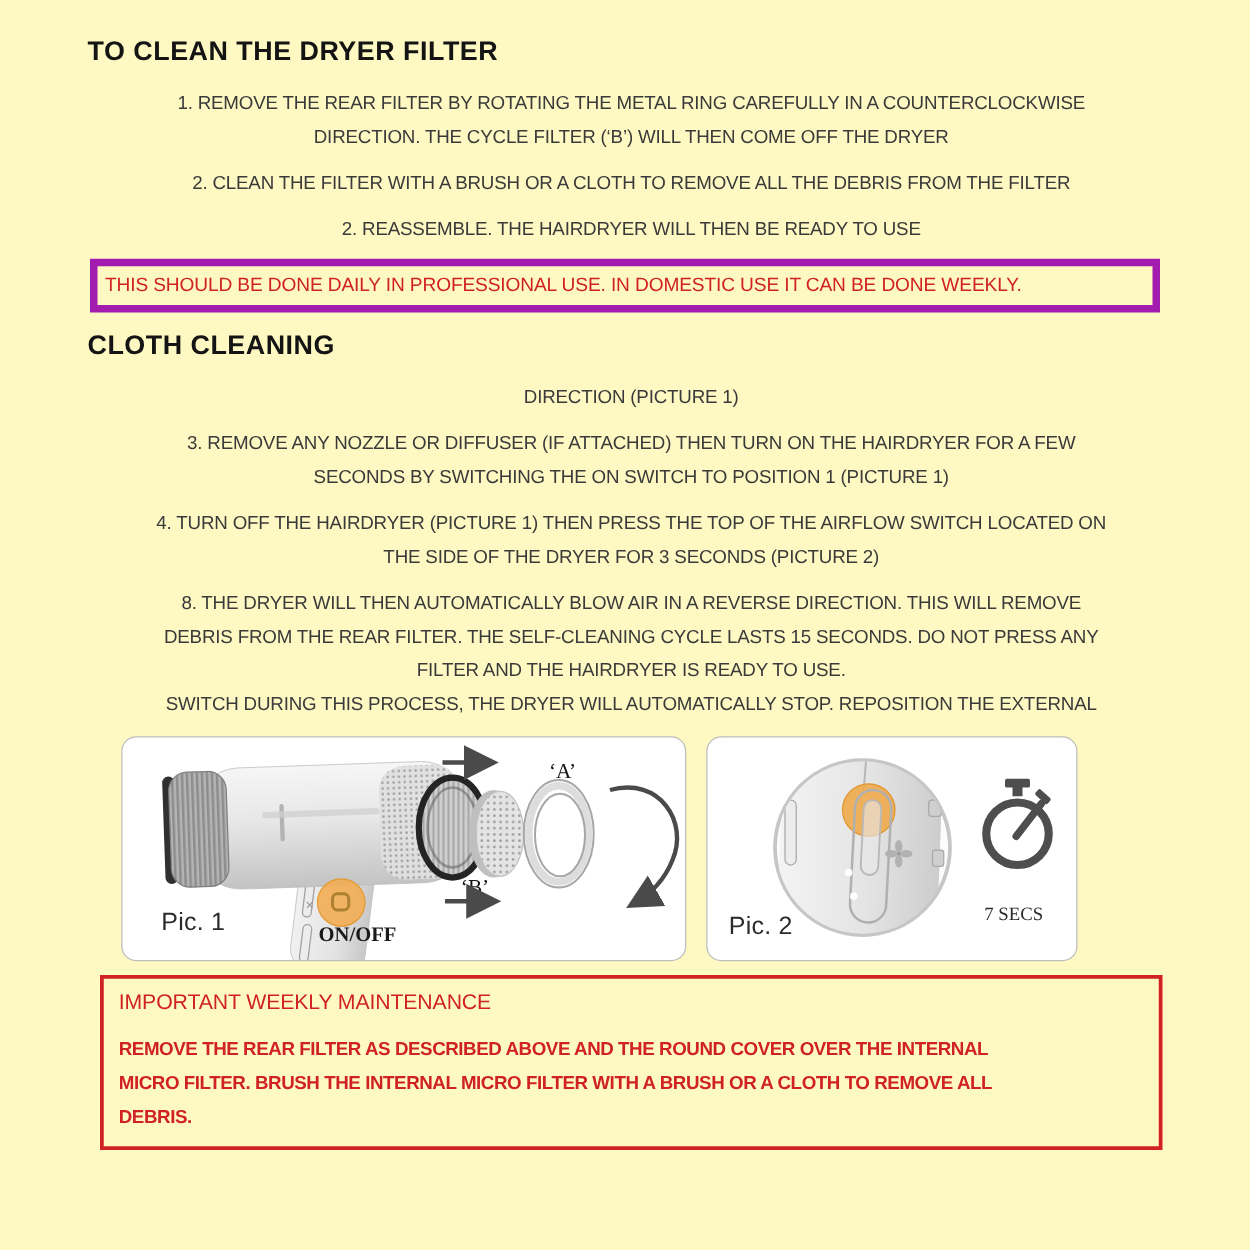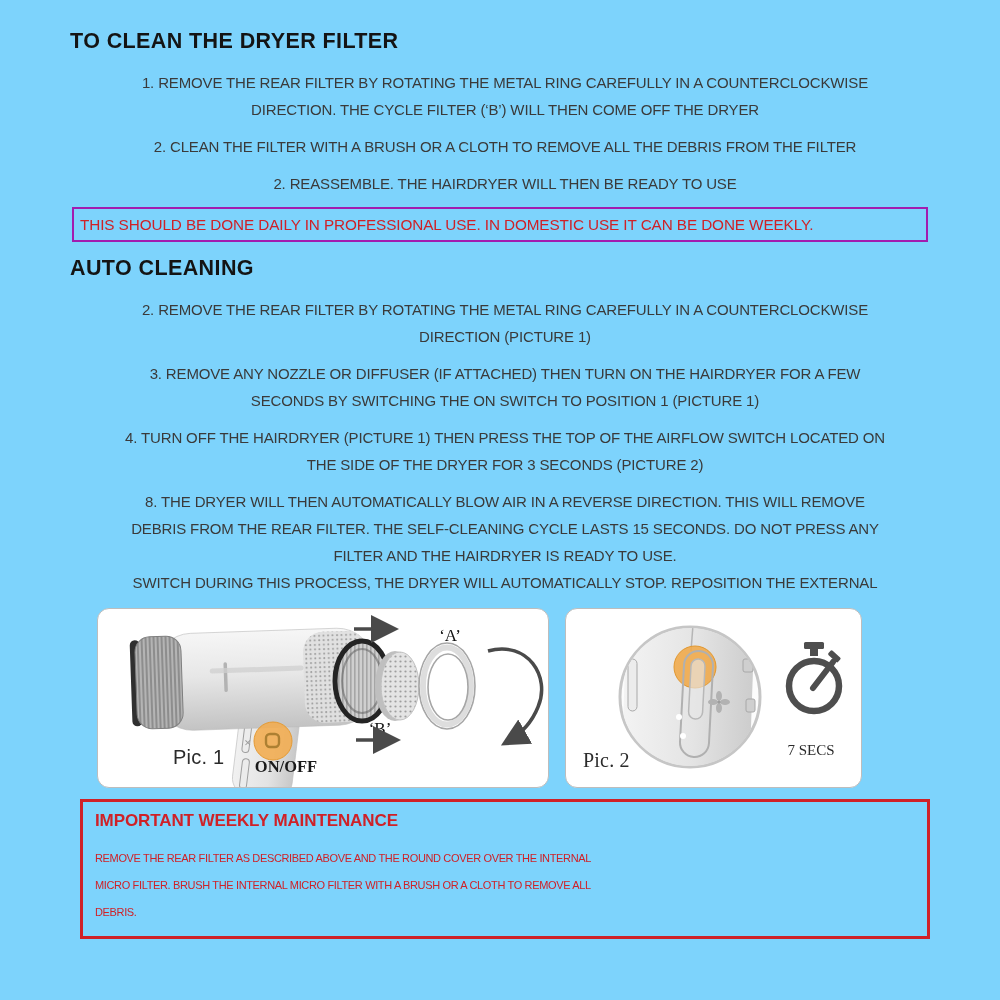--- a/index.html
+++ b/index.html
@@ -1,20 +1,20 @@
 <!DOCTYPE html>
 <html><head>
 <meta charset="utf-8">
 <style>
   * { box-sizing: border-box; }
   html,body { margin:0; padding:0; background:#ffffff; }
   .page {
     position: relative;
     width: 1000px; height: 1000px;
-    background: #7dd3fc;
+    background: #fef9c3;
     font-family: "Liberation Sans", sans-serif;
     overflow: hidden;
   }
   .content { padding: 30px 60px 0 70px; }
 
   h1.sec-title {
     font-size: 21.5px; line-height: 22px; font-weight: bold;
     color: #141414; letter-spacing: .4px;
     margin: 0 0 17px 0;
   }
@@ -22,21 +22,21 @@
 
   p.step { margin: 0 0 10px 0; text-align: center; }
   .line {
     display: block;
     font-size: 15px; line-height: 27px;
     color: #3a3a3a; letter-spacing: -0.15px;
     white-space: nowrap;
   }
 
   .notice {
-    border: 2px solid #a21caf;
+    border: 6px solid #a21caf;
     color: #cf2127;
     width: 856px;
     margin: 8px 0 15px 2px;
     padding: 5px 6px;
     font-size: 15.3px; line-height: 21px;
     letter-spacing: -0.1px;
     white-space: nowrap;
   }
 
   .figures {
@@ -50,37 +50,37 @@
     border-radius: 12px;
     background: #fff;
     overflow: hidden;
   }
   .fig-box.pic1 { width: 452px; }
   .fig-box.pic2 { width: 297px; }
   .fig-caption {
     position: absolute;
     font-size: 20px; color: #2b2b2b; letter-spacing: .2px;
   }
-  .pic1 .fig-caption { left: 31px; top: 137px; margin-left: 44px; }
-  .pic2 .fig-caption { left: 17px; top: 140px; font-family: Liberation Serif, serif; }
+  .pic1 .fig-caption { left: 31px; top: 137px; }
+  .pic2 .fig-caption { left: 17px; top: 140px; }
 
   .maintenance {
     width: 850px;
     margin: 11px 0 0 10px;
     border: 3px solid #cf2127;
     padding: 8px 6px 10px 12px;
   }
   .maint-title {
-    color: #cf2127; font-size: 17px; font-weight: bold;
+    color: #cf2127; font-size: 17px; font-weight: normal;
     line-height: 22px; letter-spacing: -0.1px;
     margin: 0 0 13px 0;
   }
   .maint-line {
     display: block;
-    color: #cf2127; font-size: 11px; font-weight: normal;
+    color: #cf2127; font-size: 15px; font-weight: bold;
     line-height: 27px; letter-spacing: -0.35px;
     white-space: nowrap;
   }
   svg text.serif { font-family: "Liberation Serif", serif; }
 </style>
 </head>
 <body>
 
 <div class="page">
   <div class="content">
@@ -93,24 +93,23 @@
     </p>
     <p class="step">
       <span class="line">2. CLEAN THE FILTER WITH A BRUSH OR A CLOTH TO REMOVE ALL THE DEBRIS FROM THE FILTER</span>
     </p>
     <p class="step">
       <span class="line">2. REASSEMBLE. THE HAIRDRYER WILL THEN BE READY TO USE</span>
     </p>
 
     <div class="notice">THIS SHOULD BE DONE DAILY IN PROFESSIONAL USE. IN DOMESTIC USE IT CAN BE DONE WEEKLY.</div>
 
-    <h1 class="sec-title second">AUTO CLEANING</h1>
-
-    <p class="step">
-      <span class="line">2. REMOVE THE REAR FILTER BY ROTATING THE METAL RING CAREFULLY IN A COUNTERCLOCKWISE</span>
+    <h1 class="sec-title second">CLOTH CLEANING</h1>
+
+    <p class="step">
       <span class="line">DIRECTION (PICTURE 1)</span>
     </p>
     <p class="step">
       <span class="line">3. REMOVE ANY NOZZLE OR DIFFUSER (IF ATTACHED) THEN TURN ON THE HAIRDRYER FOR A FEW</span>
       <span class="line">SECONDS BY SWITCHING THE ON SWITCH TO POSITION 1 (PICTURE 1)</span>
     </p>
     <p class="step">
       <span class="line">4. TURN OFF THE HAIRDRYER (PICTURE 1) THEN PRESS THE TOP OF THE AIRFLOW SWITCH LOCATED ON</span>
       <span class="line">THE SIDE OF THE DRYER FOR 3 SECONDS (PICTURE 2)</span>
     </p>

